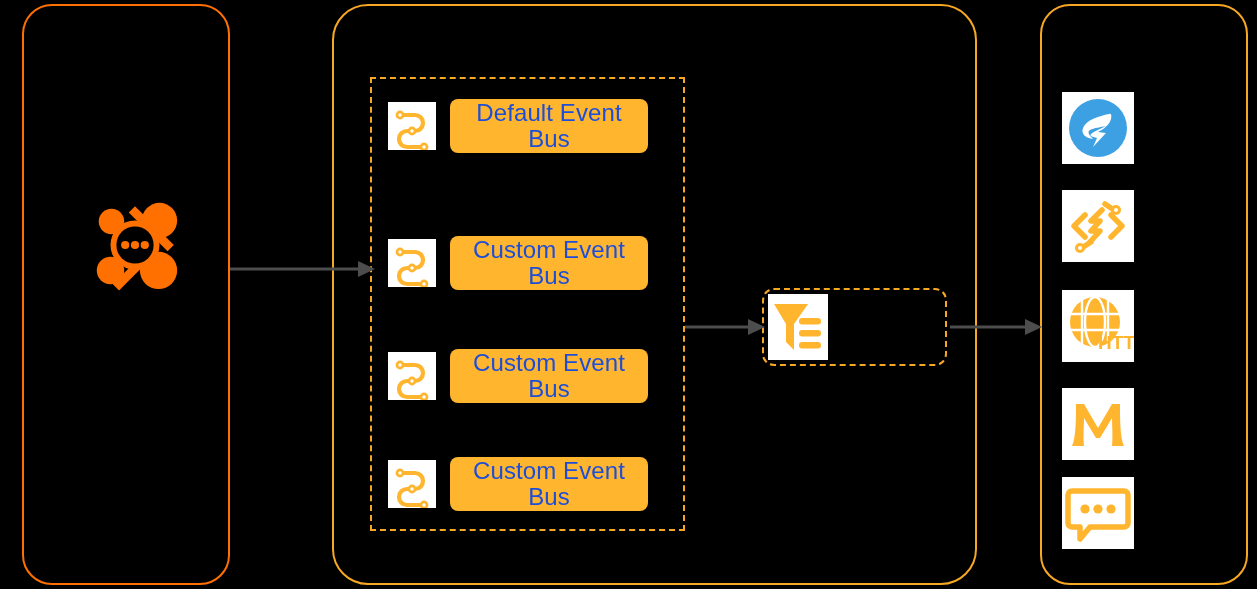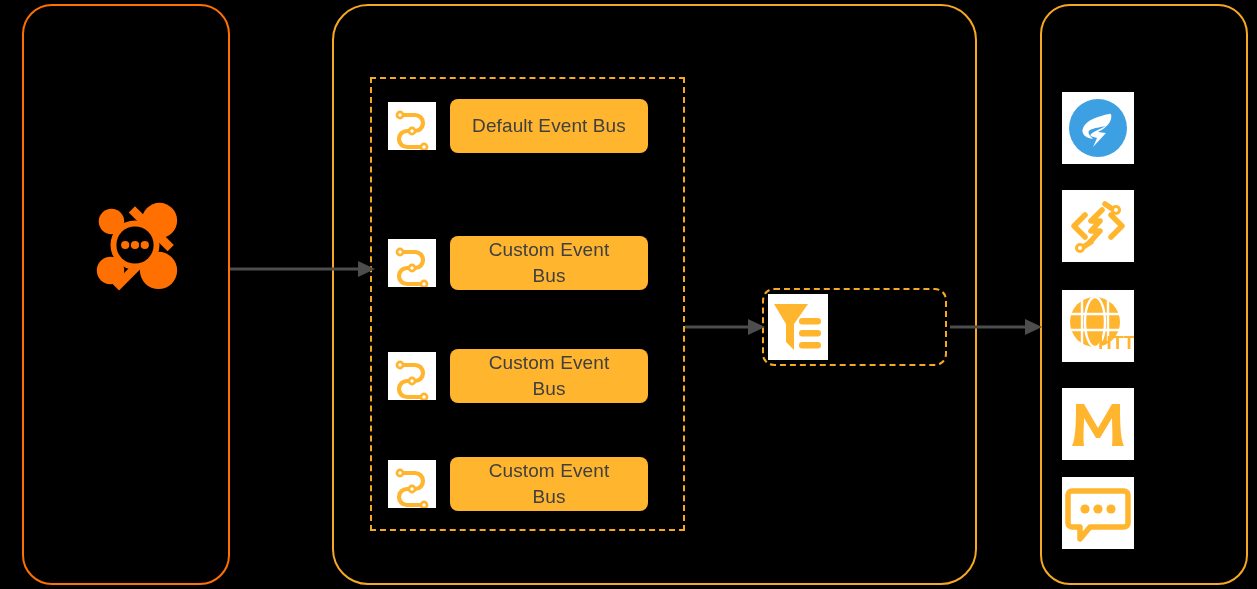--- a/index.html
+++ b/index.html
@@ -91,22 +91,22 @@
     height: 48px;
     background: #FFFFFF;
     flex: 0 0 auto;
   }
   .bus-box {
     margin-left: 14px;
     width: 198px;
     height: 54px;
     border-radius: 8px;
     background: #FFB52E;
-    color: #404040;
-    font-size: 19px;
+    color: #1d4ed8;
+    font-size: 24px;
     line-height: 26px;
     display: flex;
     align-items: center;
     justify-content: center;
     text-align: center;
     letter-spacing: 0.1px;
     box-sizing: border-box;
     padding: 0 20px;
   }
 

